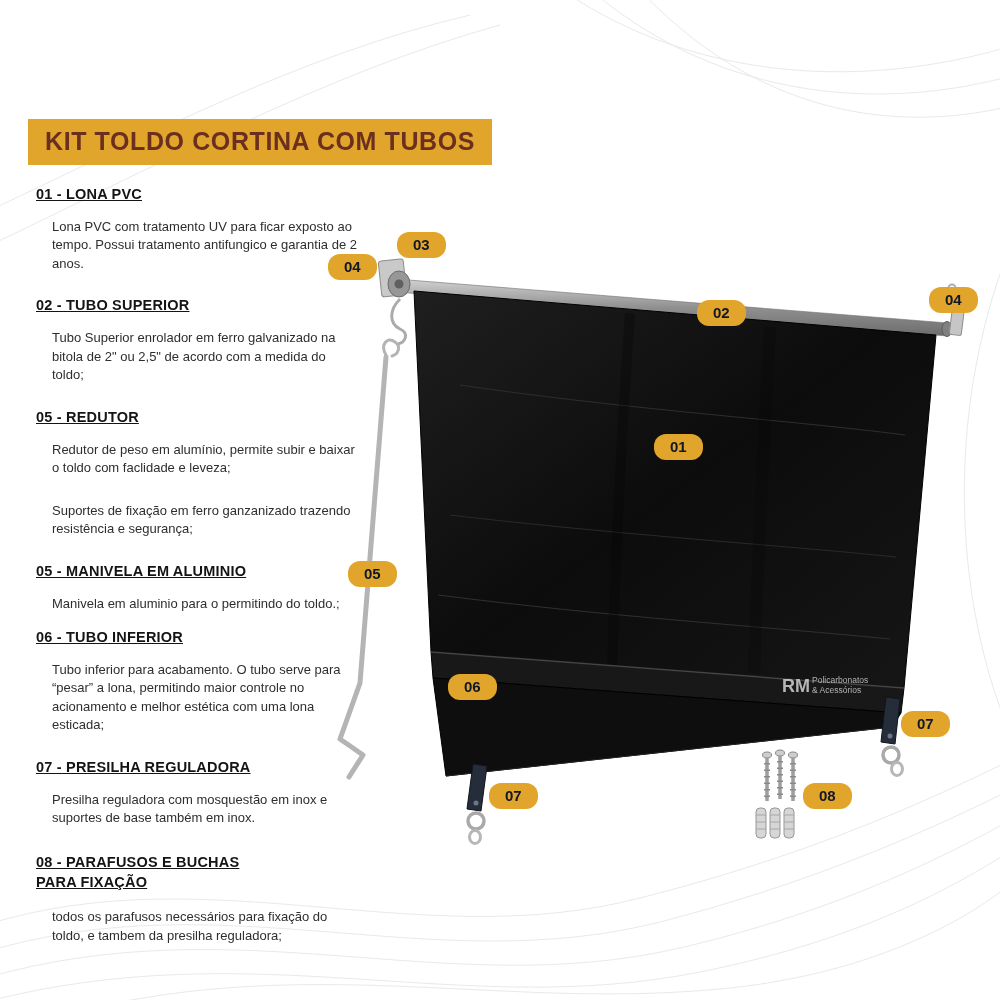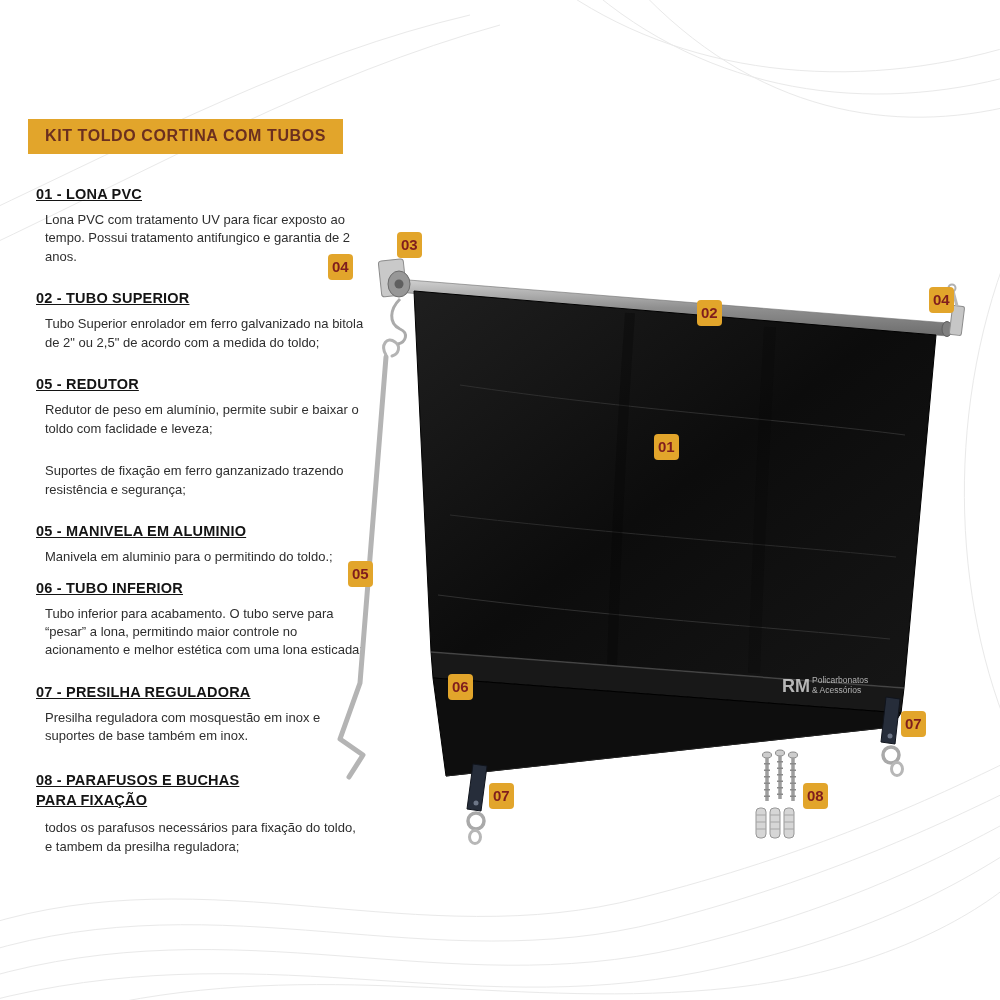--- a/index.html
+++ b/index.html
@@ -10,41 +10,41 @@
     color:var(--body_text,#2e2e2e);
   }
   .bg-swirls{position:absolute;left:0;top:0;width:1000px;height:1000px;pointer-events:none;}
 
   .title-banner{
     position:absolute;left:28px;top:119px;
     background:var(--accent,#E2A52B);
     padding:8px 17px 9px 17px;
   }
   .title-banner h1{
-    margin:0;font-size:16px;font-weight:bold;letter-spacing:.6px;
+    margin:0;font-size:25px;font-weight:bold;letter-spacing:.6px;
     color:var(--title_text,#6B2F1F);
   }
 
   .parts{position:absolute;left:36px;top:186px;width:338px;}
   .part{margin-bottom:24px;}
   .part h3{
     margin:0 0 7px 0;font-size:14.5px;font-weight:bold;color:#141414;letter-spacing:.2px;text-decoration:underline;
   }
-  .part p{margin:9px;font-size:13px;line-height:1.42;color:var(--body_text,#2e2e2e);}
+  .part p{margin:16px;font-size:13px;line-height:1.42;color:var(--body_text,#2e2e2e);}
   .part-05{margin-bottom:13px;}
   .part-08 h3{max-width:245px;line-height:1.4;}
 
   .illustration{position:absolute;left:330px;top:215px;width:670px;height:660px;}
   .illustration svg{position:absolute;left:0;top:0;}
 
   .badge{
     position:absolute;
     background:var(--accent,#E2A52B);
-    color:#7f1d1d;font-weight:bold;font-size:15px;
-    padding:4px 4px;border-radius:4px;line-height:1.2;
+    color:#0f172a;font-weight:bold;font-size:15px;
+    padding:4px 16px;border-radius:12px;line-height:1.2;
   }
 </style>
 </head>
 <body>
 
 <svg class="bg-swirls" viewBox="0 0 1000 1000">
   <g stroke="#e9e9e9" fill="none" stroke-width="1">
     <path d="M-20,215 C150,135 300,55 470,15"></path>
     <path d="M-20,250 C160,165 320,75 500,25"></path>
     <path d="M555,-15 C680,75 850,95 1015,45"></path>

